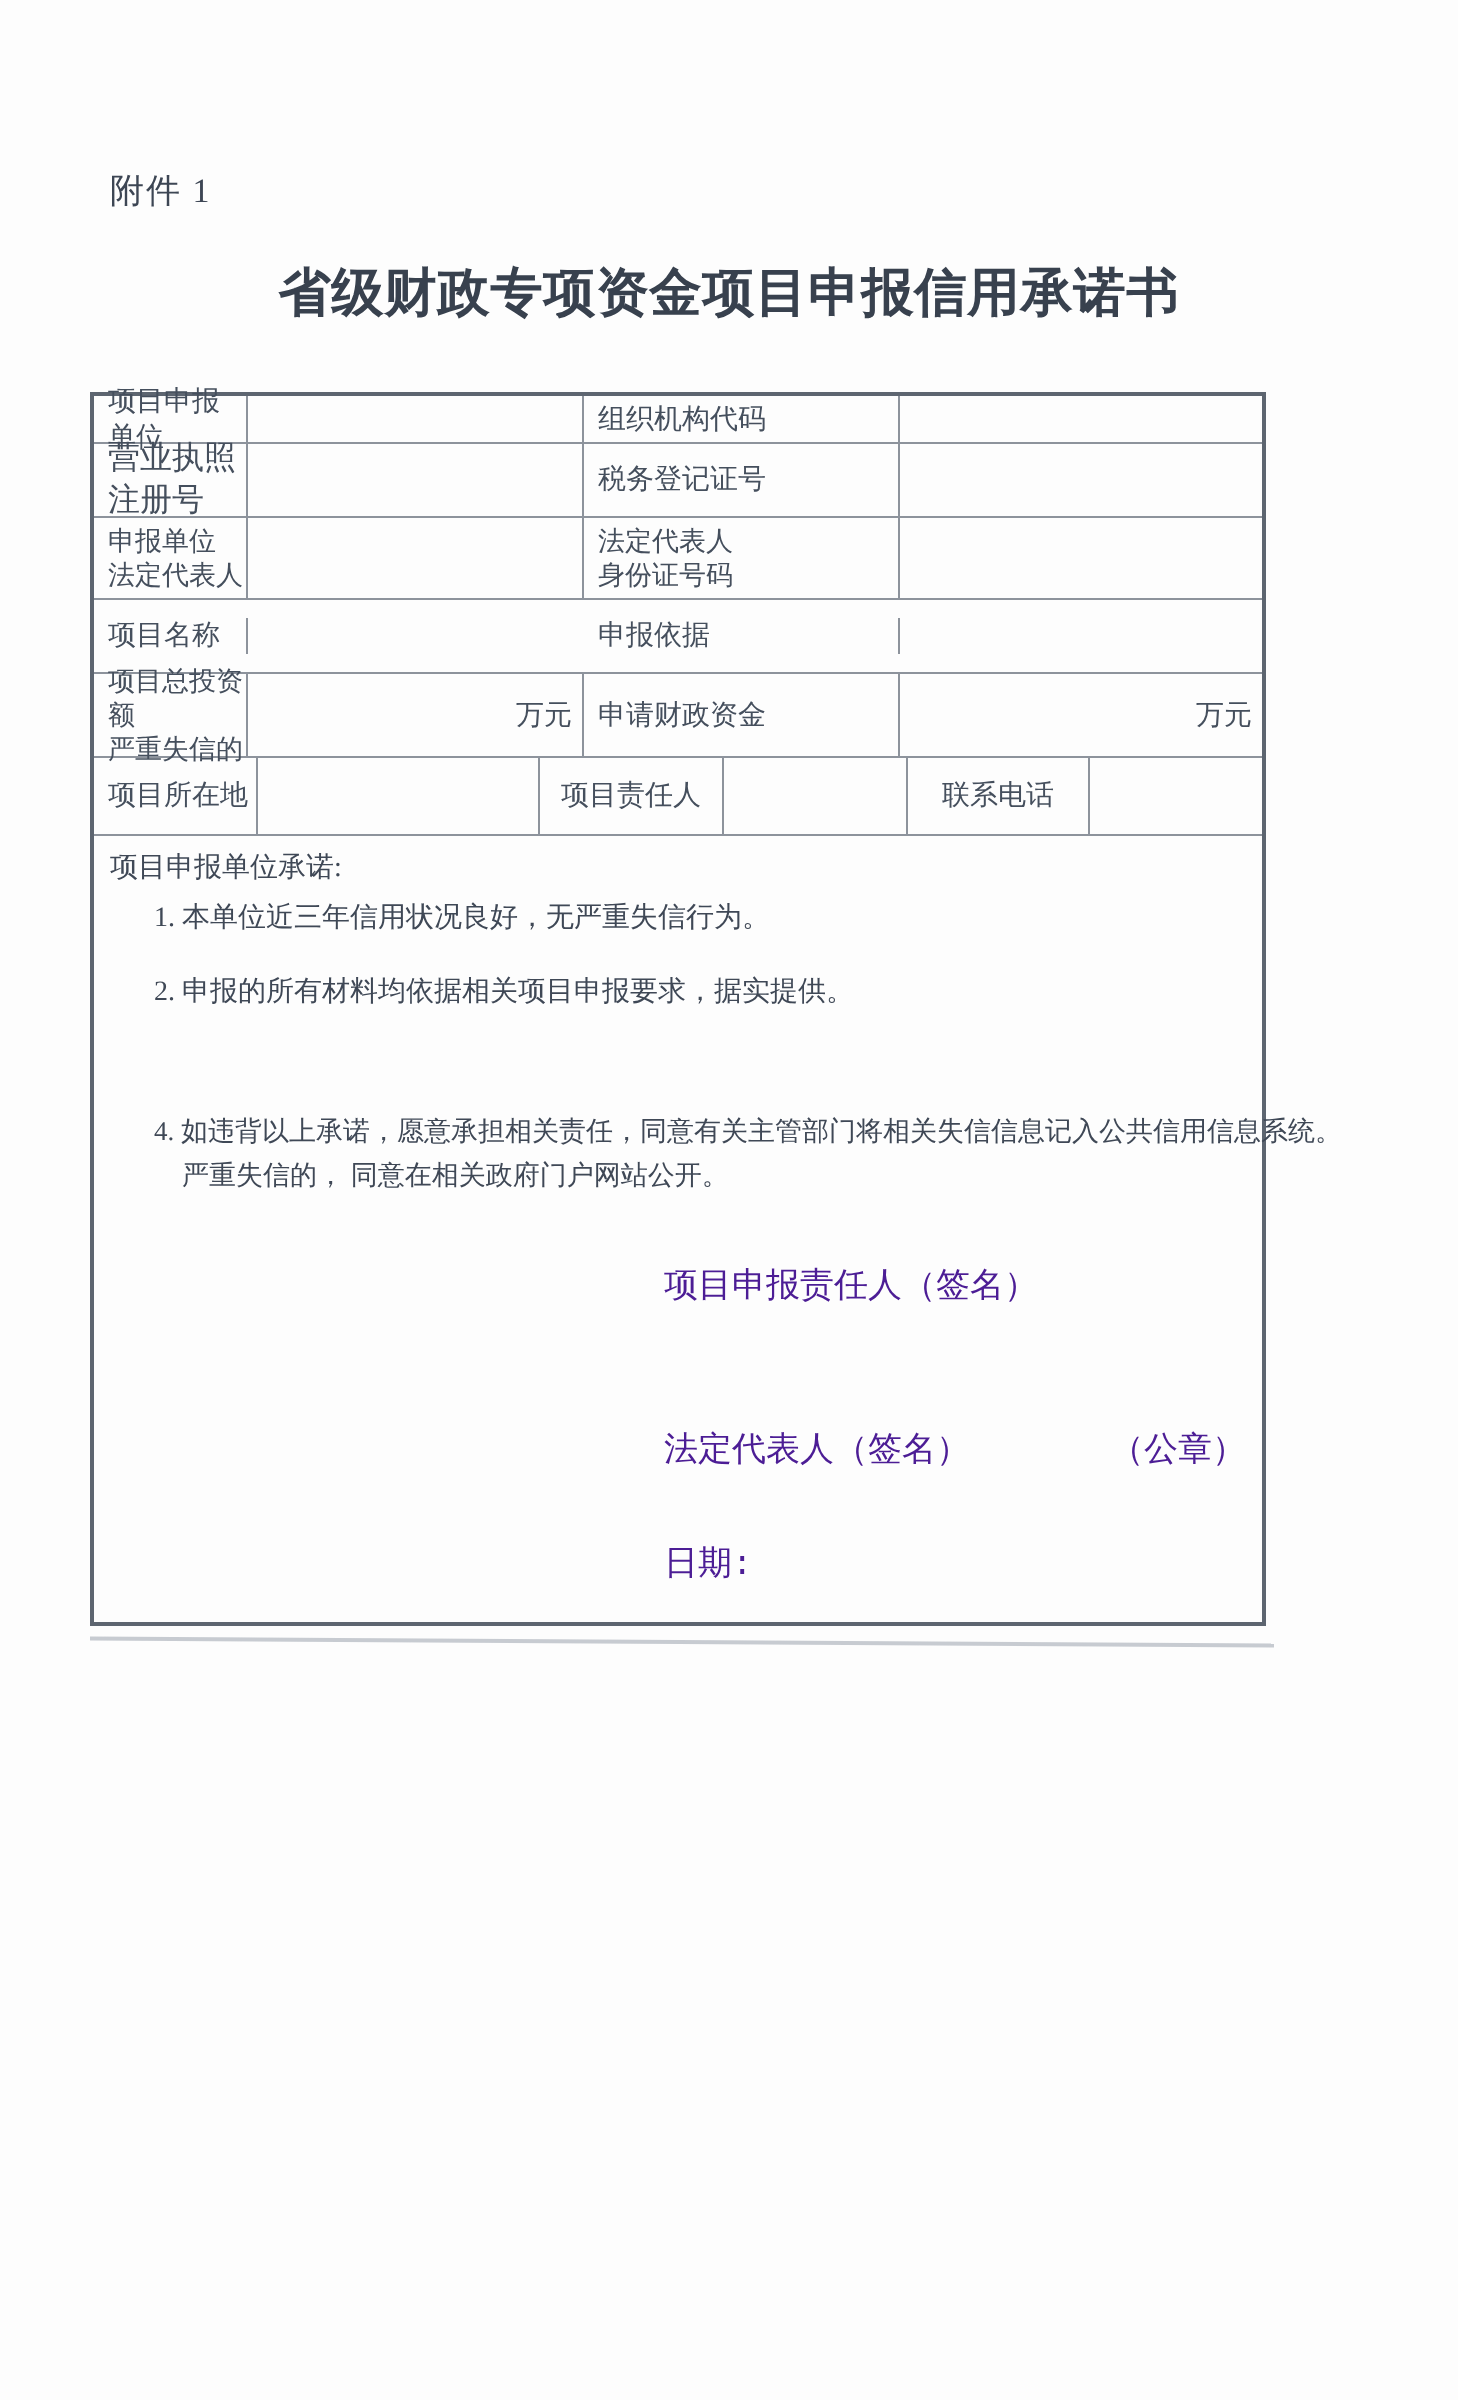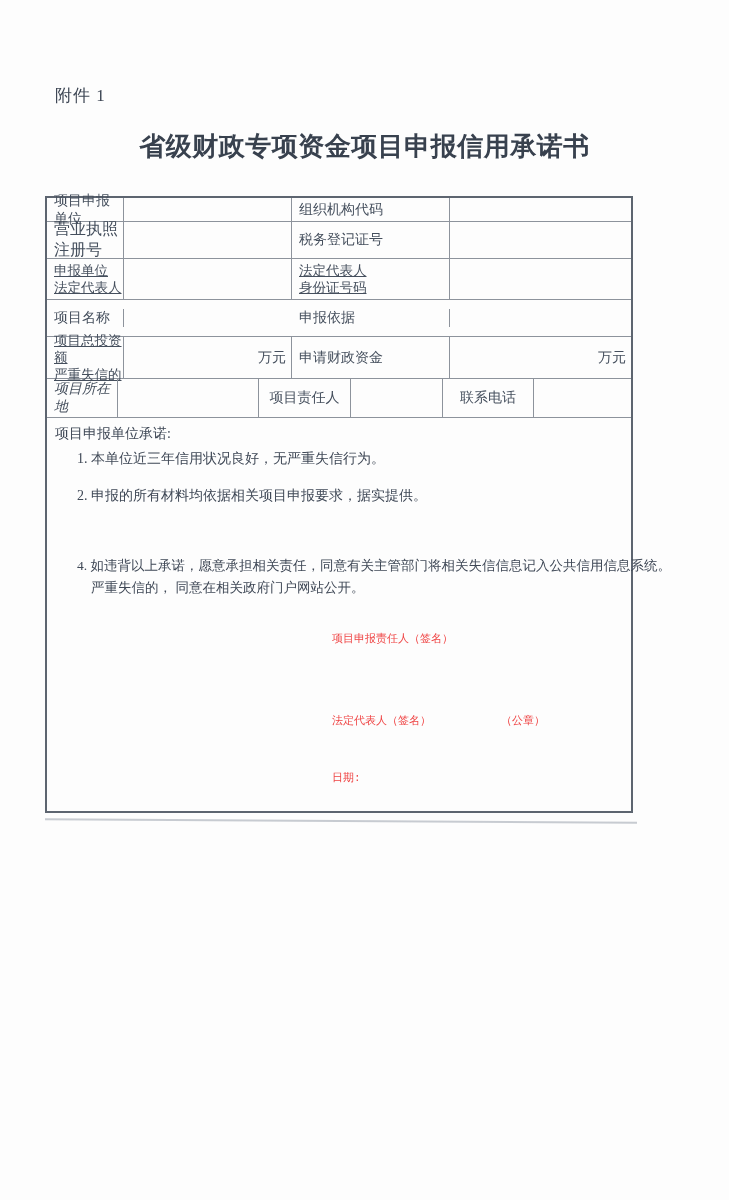--- a/index.html
+++ b/index.html
@@ -25,38 +25,38 @@
     position:absolute;left:45px;top:196px;width:588px;height:617px;
     border:2px solid #5d6570;box-sizing:border-box;
     display:flex;flex-direction:column;
     background:transparent;
   }
   .t-row{display:flex;flex-direction:row;border-bottom:1px solid #8d939c;box-sizing:border-box;}
   .t-cell{box-sizing:border-box;border-right:1px solid #8d939c;display:flex;align-items:center;}
   .t-cell:last-child{border-right:none;}
   .lbl{font-size:14px;padding-left:7px;color:#454f5d;}
   .lbl.small{font-size:16px;}
-  .lbl.two{font-size:13.5px;line-height:17px;white-space:pre-line;text-decoration:underline;}
+  .lbl.two{font-size:13.5px;line-height:17px;white-space:pre-line;}
   .lbl.center{justify-content:center;padding-left:0;}
   .unit{justify-content:flex-end;padding-right:5px;font-size:14px;color:#454f5d;}
   .r1{height:24px;} .r2{height:37px;} .r3{height:41px;}
   .r4{height:37px;align-items:center;} .r5{height:42px;} .r6{height:39px;}
   .r-commit{flex:1;border-bottom:none;position:relative;display:block;}
   
   .c-a{width:77px;} .c-b{width:168px;} .c-c{width:158px;} .c-d{width:185px;flex:1;}
   
-  .c6-a{width:71px;font-style:italic;} .c6-b{width:141px;} .c6-c{width:92px;}
+  .c6-a{width:82px;} .c6-b{width:141px;} .c6-c{width:92px;}
   .c6-d{width:92px;} .c6-e{width:91px;} .c6-f{width:95px;flex:1;}
   
   .commit-heading{position:absolute;left:8px;top:7px;font-size:14px;color:#3f4856;}
   .commit-item{position:absolute;left:30px;font-size:14px;color:#3f4856;white-space:nowrap;}
   .ci-1{top:32px;} .ci-2{top:69px;} .ci-3{top:107px;}
   .ci-4{top:137px;font-size:13.5px;line-height:21.5px;}
   .ci-4 .wrap-line{margin-left:14px;}
-  .sig-line{position:absolute;left:285px;font-size:11px;color:#ef4444;white-space:nowrap;font-family:Liberation Mono, monospace;}
+  .sig-line{position:absolute;left:285px;font-size:17px;color:#4c1d95;white-space:nowrap;font-family:Liberation Mono, monospace;}
   .sig-1{top:213px;} .sig-2{top:295px;} .sig-date{top:352px;}
   .seal{margin-left:70px;}
   
   .scan-bottom-line{
     position:absolute;left:45px;top:820px;width:592px;height:2px;
     background:#b9bec6;transform:rotate(0.35deg);opacity:.8;
   }
 </style>
 </head>
 <body>

